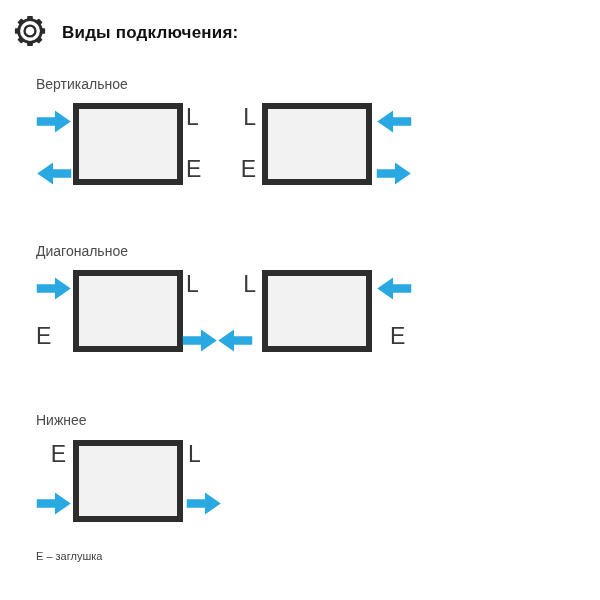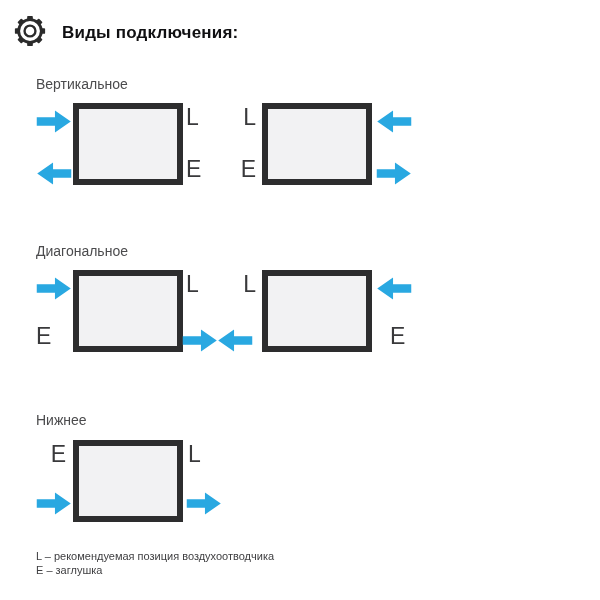--- a/index.html
+++ b/index.html
@@ -115,17 +115,16 @@
     <div class="letter" style="left:188px;top:442px">L</div>
     <svg class="arr" style="left:36px;top:492px">
         <use href="#arrow-shape"></use>
       </svg>
     <svg class="arr" style="left:186px;top:492px">
         <use href="#arrow-shape"></use>
       </svg>
   </div>
 
   <div class="legend">
-    <div>L – рекомендуемая позиция воздухоотводчика</div>
     <div>E – заглушка</div>
   </div>
 
 </div>
 
 </body></html>

